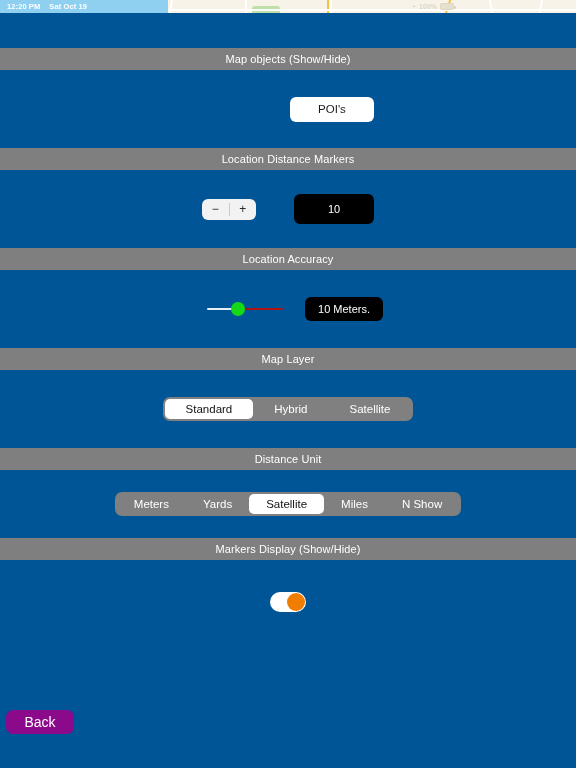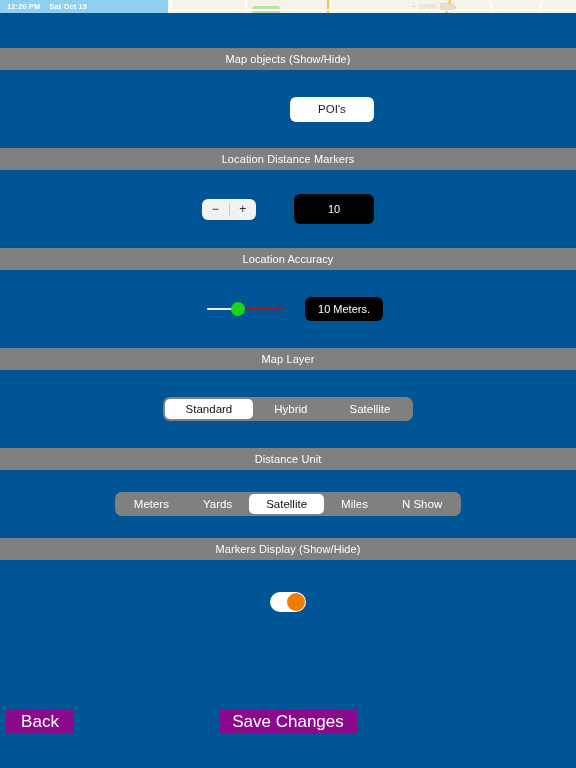--- a/index.html
+++ b/index.html
@@ -300,23 +300,23 @@
     position: absolute;
     left: 0;
     bottom: 34px;
     width: 576px;
     height: 24px;
   }
   .action-button {
     position: absolute;
     background: #8b0a8b;
     border: none;
-    border-radius: 1px;
-    color: #ffffff;
-    font-size: 17px;
+    border-radius: 7px;
+    color: #ffffff;
+    font-size: 14px;
     font-family: "Liberation Sans", sans-serif;
     cursor: pointer;
     height: 24px;
     display: flex;
     align-items: center;
     justify-content: center;
   }
   #back-button { left: 6px; width: 68px; }
   #save-button { left: 219px; width: 138px; }
 </style>
@@ -403,14 +403,13 @@
 
 <div class="section-header">Markers Display (Show/Hide)</div>
 <div class="panel" id="markers-panel">
   <button class="toggle">
     <span class="toggle-knob"></span>
   </button>
 </div>
 
 <div class="bottom-bar">
   <button class="action-button" id="back-button">Back</button>
-  <button class="action-button" id="save-button">Save Changes</button>
 </div>
 
 </body></html>

